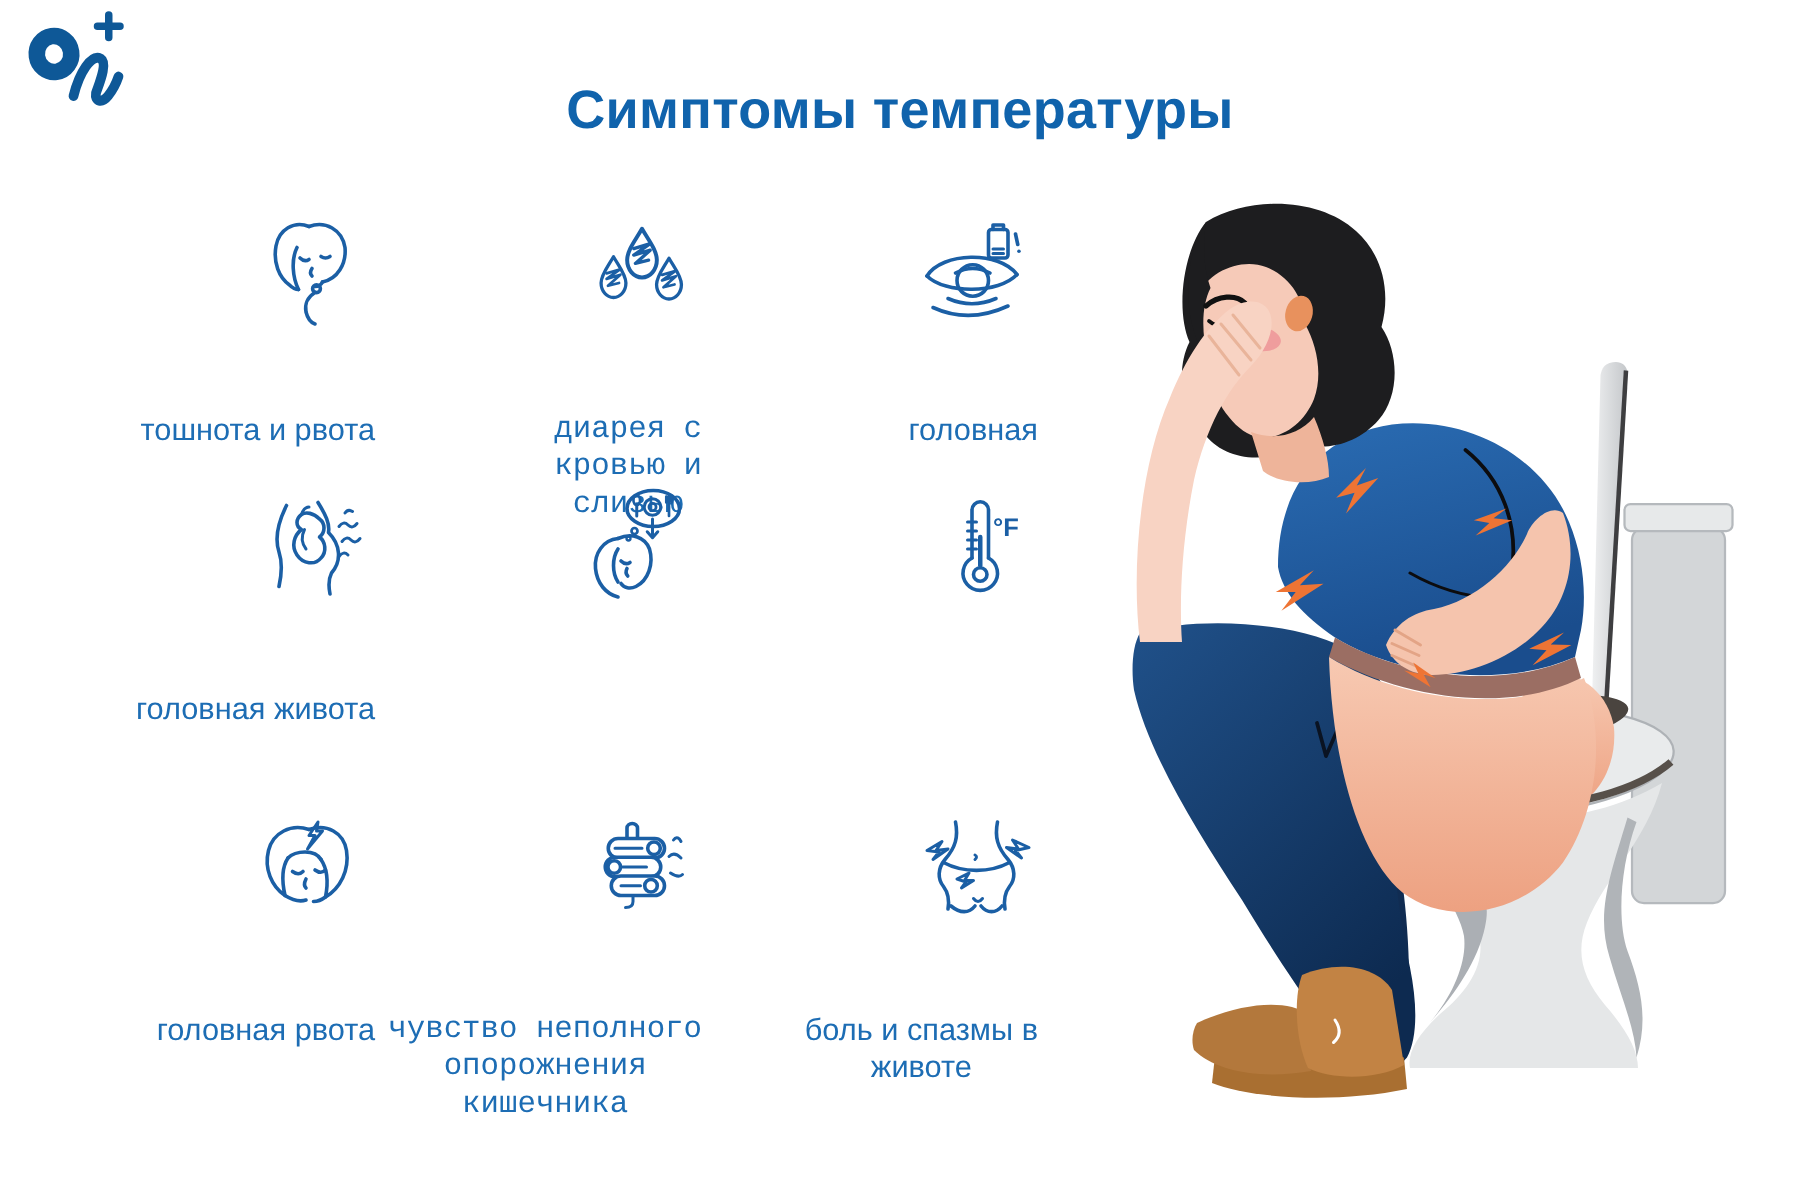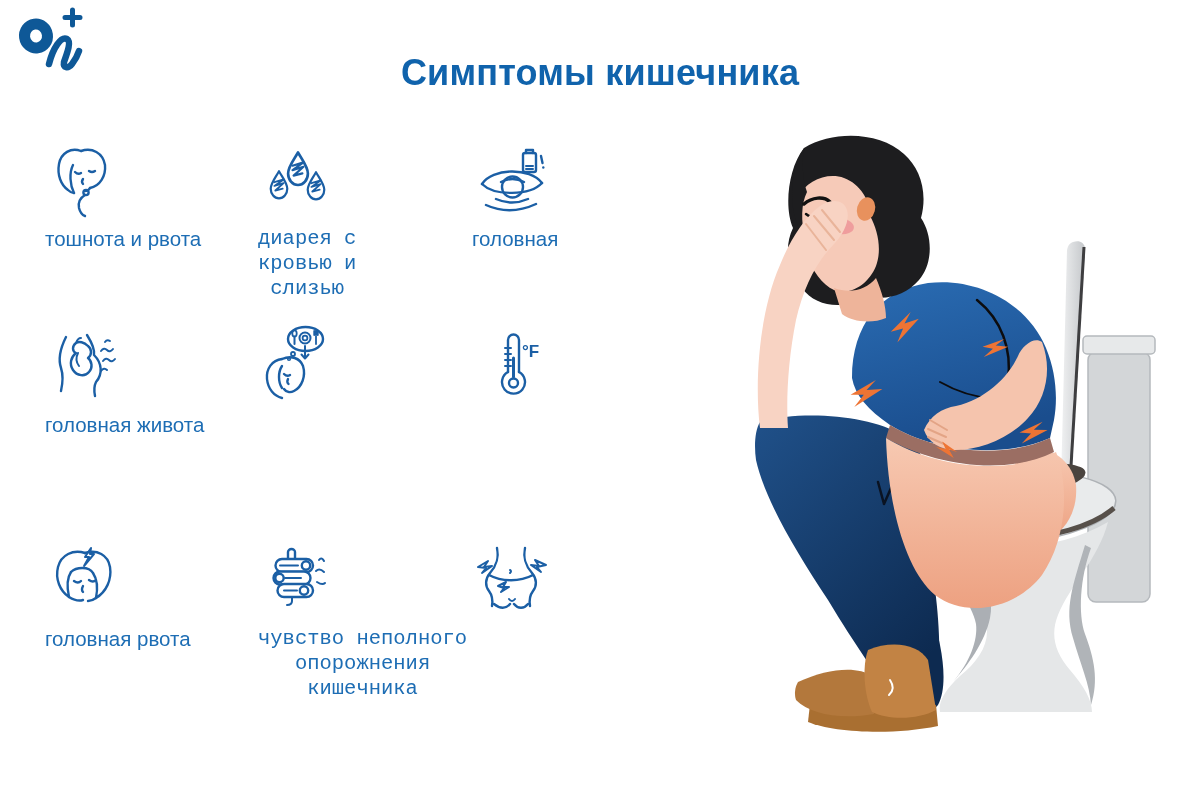--- a/index.html
+++ b/index.html
@@ -5,21 +5,21 @@
   html,body { margin:0; padding:0; }
   body {
     width:1200px; height:800px; background:#ffffff; position:relative;
     font-family:"Liberation Sans", sans-serif; overflow:hidden;
   }
   .logo { position:absolute; left:18px; top:6px; width:80px; height:78px; }
   .page-title {
     position:absolute; left:0; top:28px; width:1200px; text-align:center;
     font-size:36px; font-weight:bold; color:#1063ac; letter-spacing:.2px;
   }
-  .cell { position:absolute; display:flex; flex-direction:column; align-items:flex-start; }
+  .cell { position:absolute; display:flex; flex-direction:column; align-items:flex-end;gap:48px; }
   .icon-box { height:84px; display:flex; align-items:flex-end; justify-content:center; }
   .sym-icon { stroke:#1b5fa5; fill:none; stroke-width:2.4; stroke-linecap:round; stroke-linejoin:round; }
   .cell-label {
     margin-top:6px; font-size:20.5px; line-height:25px; color:#1d6db4;
     text-align:center; white-space:pre-line;
   }
   .c1 { left:45px;  width:205px; }
   .c2 { left:258px; width:210px;font-family:Liberation Mono, monospace; }
   .c3 { left:472px; width:220px; }
   .r1 { top:136px; } .r2 { top:322px; } .r3 { top:536px; }
@@ -27,21 +27,21 @@
 </style>
 </head>
 <body>
 
 <svg class="logo" viewBox="0 0 80 78" aria-label="On+">
   <ellipse cx="18" cy="30" rx="11.5" ry="12" fill="none" stroke="#0e5897" stroke-width="11" transform="rotate(-8 18 30)"></ellipse>
   <path d="M31,58 C35,42 43,30 49,33 C54,36 48,50 46,56 C45,62 50,63 54,58 C58,53 60,48 61,45" fill="none" stroke="#0e5897" stroke-width="6.5" stroke-linecap="round"></path>
   <path d="M54.5,4 V19 M47,11.5 H62" stroke="#0e5897" stroke-width="5" stroke-linecap="round"></path>
 </svg>
 
-<h1 class="page-title">Симптомы кишечника</h1>
+<h1 class="page-title">Симптомы температуры</h1>
 
 <div class="cell c1 r1">
   <div class="icon-box">
     <svg class="sym-icon" width="80" height="80" viewBox="0 0 80 80">
       <path d="M36,11 C26,7 16,13 14,24 C12,35 16,45 23,50 C25,52 27,53 29,53"></path>
       <path d="M36,11 C47,7 58,13 60,25 C61,36 55,46 45,48"></path>
       <path d="M29,53 C25,45 24,33 28,25"></path>
       <path d="M30,32 q3,3 6,1"></path>
       <path d="M44,31 q3,2 6,0"></path>
       <path d="M38,39 q-2,3 0,5"></path>
@@ -191,20 +191,22 @@
       <path d="M53,8 C51,18 53,25 60,33 C65,39 65,46 61,51 C58,55 57,60 58,66"></path>
       <path d="M17,35 C30,42 48,42 61,35"></path>
       <path d="M38,30 q2,1 0,3" stroke-width="2"></path>
       <path d="M22,64 C28,69 34,69 38,64 M42,64 C46,69 52,69 56,64"></path>
       <path d="M37,59 q3,4 6,0" stroke-width="2"></path>
       <path d="M6,27 L16,21 L12,27 L20,26 L10,33 L14,28 Z" stroke-width="2"></path>
       <path d="M74,25 L63,20 L67,26 L59,25 L69,32 L65,27 Z" stroke-width="2"></path>
       <path d="M26,46 L34,42 L31,47 L37,47 L29,52 L32,48 Z" stroke-width="2"></path>
     </svg>
   </div>
+  <div class="cell-label">боль и спазмы в
+животе</div>
 </div>
 
 <svg class="illustration" viewBox="0 0 460 640" aria-label="person-sitting-on-toilet-with-stomach-pain">
   <defs>
     <linearGradient id="pantsGrad" x1="0" y1="0" x2="0.6" y2="1">
       <stop offset="0" stop-color="#20518a"></stop>
         <stop offset="1" stop-color="#0d2a50"></stop>
     </linearGradient>
     <linearGradient id="shirtGrad" x1="0" y1="0" x2="0.3" y2="1">
       <stop offset="0" stop-color="#2a6cb3"></stop>

